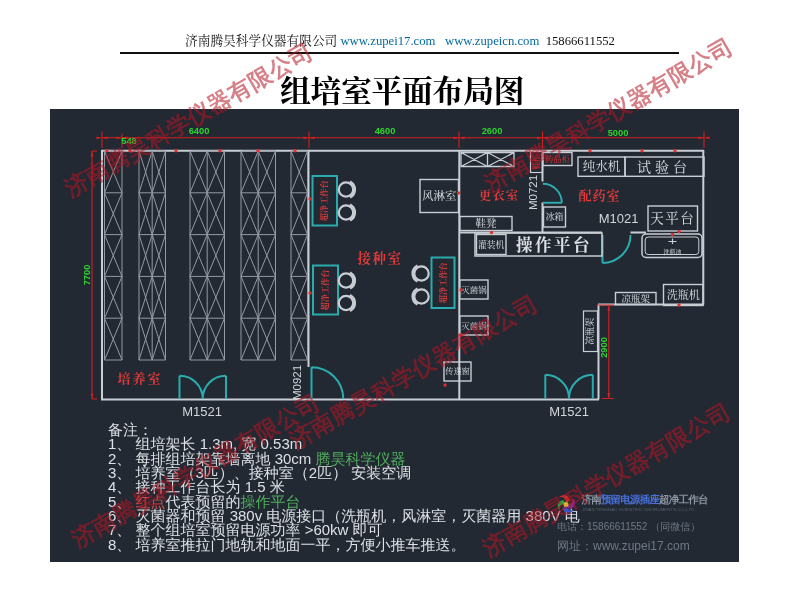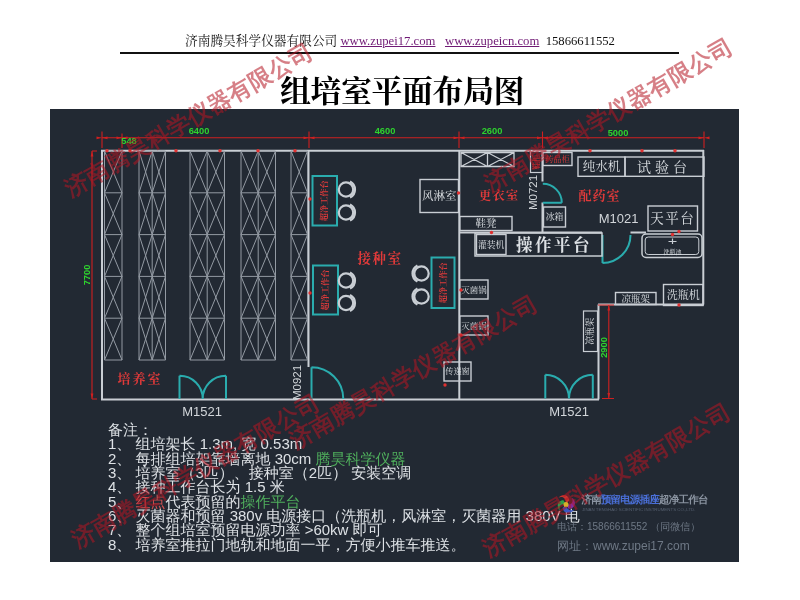--- a/index.html
+++ b/index.html
@@ -1,17 +1,17 @@
 <!DOCTYPE html>
 <html><head><meta charset="utf-8">
 <style>
 html,body{margin:0;padding:0;background:#fff}
 body{width:800px;height:600px;overflow:hidden;font-family:"Liberation Sans",sans-serif;position:relative}
 #hdr{position:absolute;top:30px;left:0;width:800px;text-align:center;font-size:12.7px;color:#111;font-family:"Liberation Serif","Noto Serif CJK SC",serif}
-#hdr a{color:#701a75;text-decoration:underline}
+#hdr a{color:#0369a1;}
 #rule{position:absolute;top:51.5px;left:120px;width:559px;height:2px;background:#111}
 #title{position:absolute;top:66px;left:2px;width:800px;text-align:center;font-size:31px;font-weight:bold;color:#000;letter-spacing:-0.5px;font-family:"Liberation Serif","Noto Serif CJK SC",serif}
 #panel{position:absolute;left:50px;top:109px;width:689px;height:453px;background:#222933}
 #notes{position:absolute;left:58px;top:314px;font-size:15px;line-height:14.35px;color:#dde1e5}
 #notes .g{color:#4fae5c} #notes .r{color:#d05050}
 #logoblk{position:absolute;left:503px;top:379px}
 #swirl{position:absolute;left:2px;top:4px}
 #lg1{position:absolute;left:28.5px;top:5px;width:200px;font-size:10.5px;font-weight:bold;letter-spacing:-0.8px}
 #lg1 .gy{color:#8a93a0} #lg1 .bl{color:#4a6fd8}
 #lg2{position:absolute;left:29px;top:19px;width:200px;font-size:4.4px;color:#566070}

